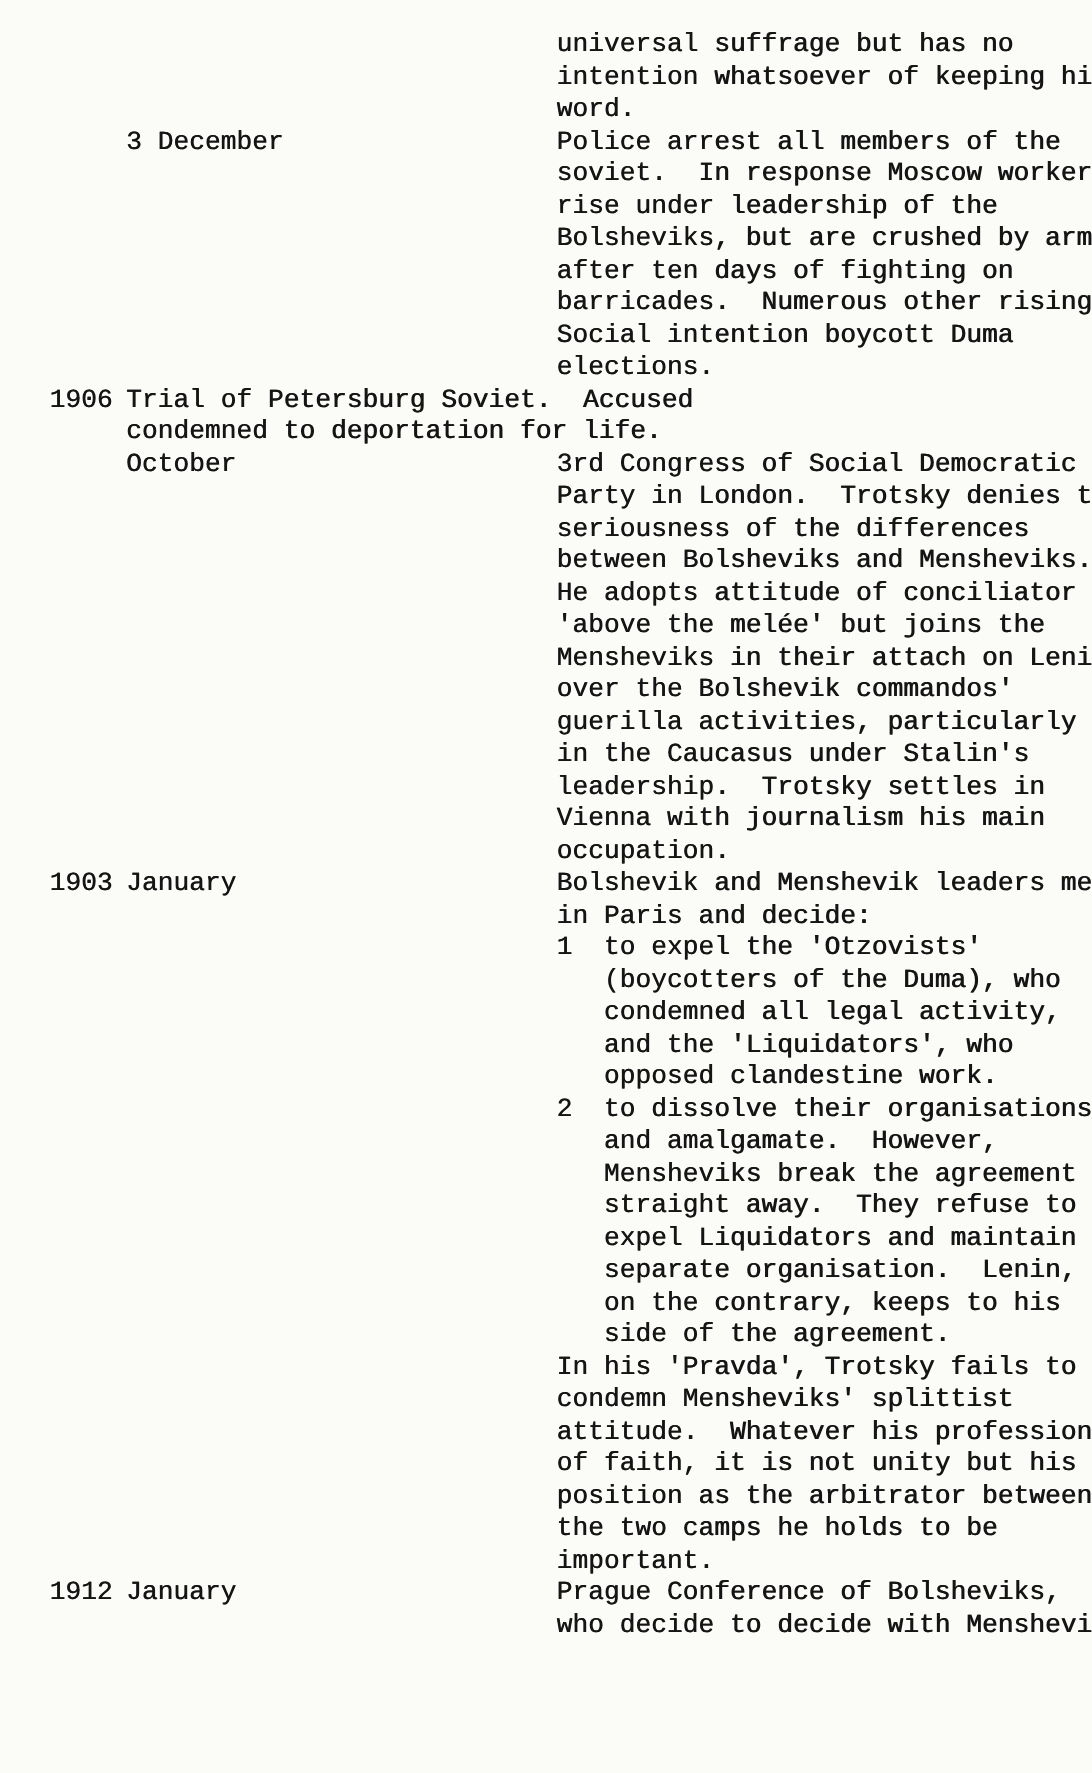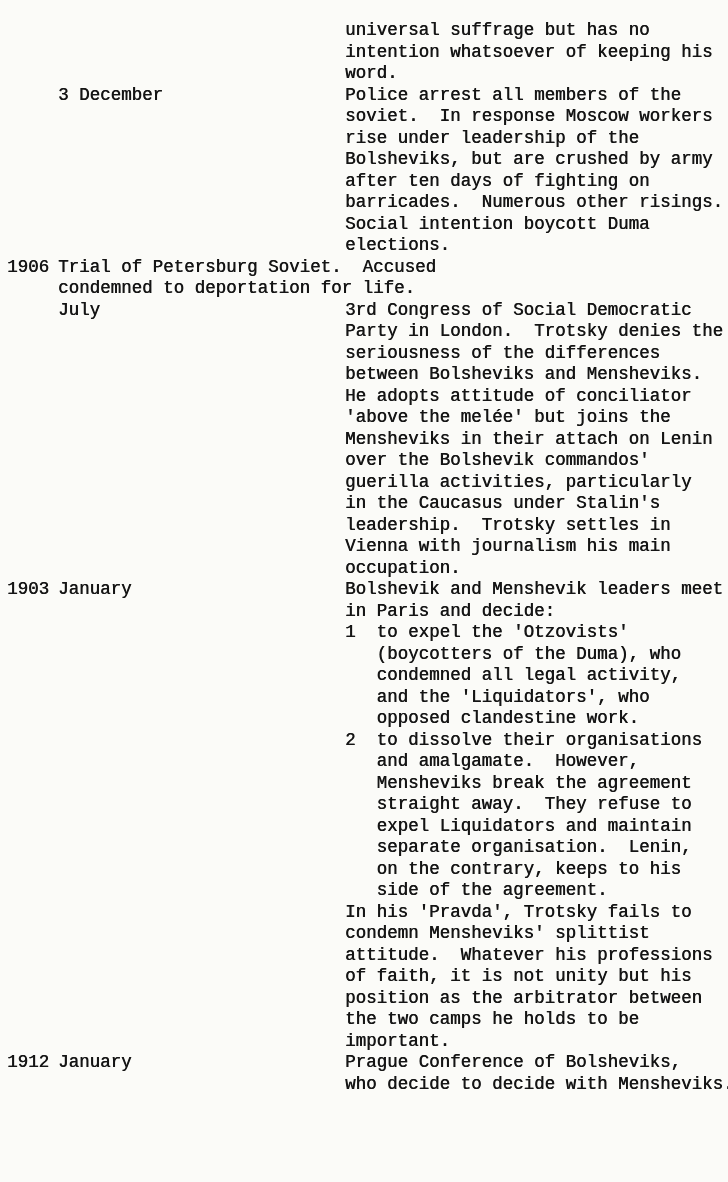--- a/index.html
+++ b/index.html
@@ -25,20 +25,21 @@
     padding: 20px 0 0 7px;
   }
   .entry {
     display: flex;
     align-items: flex-start;
   }
   .entry .year {
     flex: 0 0 51px;
     width: 51px;
     white-space: pre;
+    margin-left: 26px;
   }
   .entry .date {
     flex: 0 0 287px;
     width: 287px;
     white-space: pre;
   }
   .entry .text {
     flex: 1 1 auto;
     white-space: pre;
   }
@@ -71,21 +72,21 @@
 
   <div class="entry">
     <span class="year">1906</span>
     <span class="text">Trial of Petersburg Soviet.  Accused
 condemned to deportation for life.</span>
   </div>
 
 
   <div class="entry">
     <span class="year"></span>
-    <span class="date">July</span>
+    <span class="date">October</span>
     <span class="text">3rd Congress of Social Democratic
 Party in London.  Trotsky denies the
 seriousness of the differences
 between Bolsheviks and Mensheviks.
 He adopts attitude of conciliator
 'above the melée' but joins the
 Mensheviks in their attach on Lenin
 over the Bolshevik commandos'
 guerilla activities, particularly
 in the Caucasus under Stalin's

